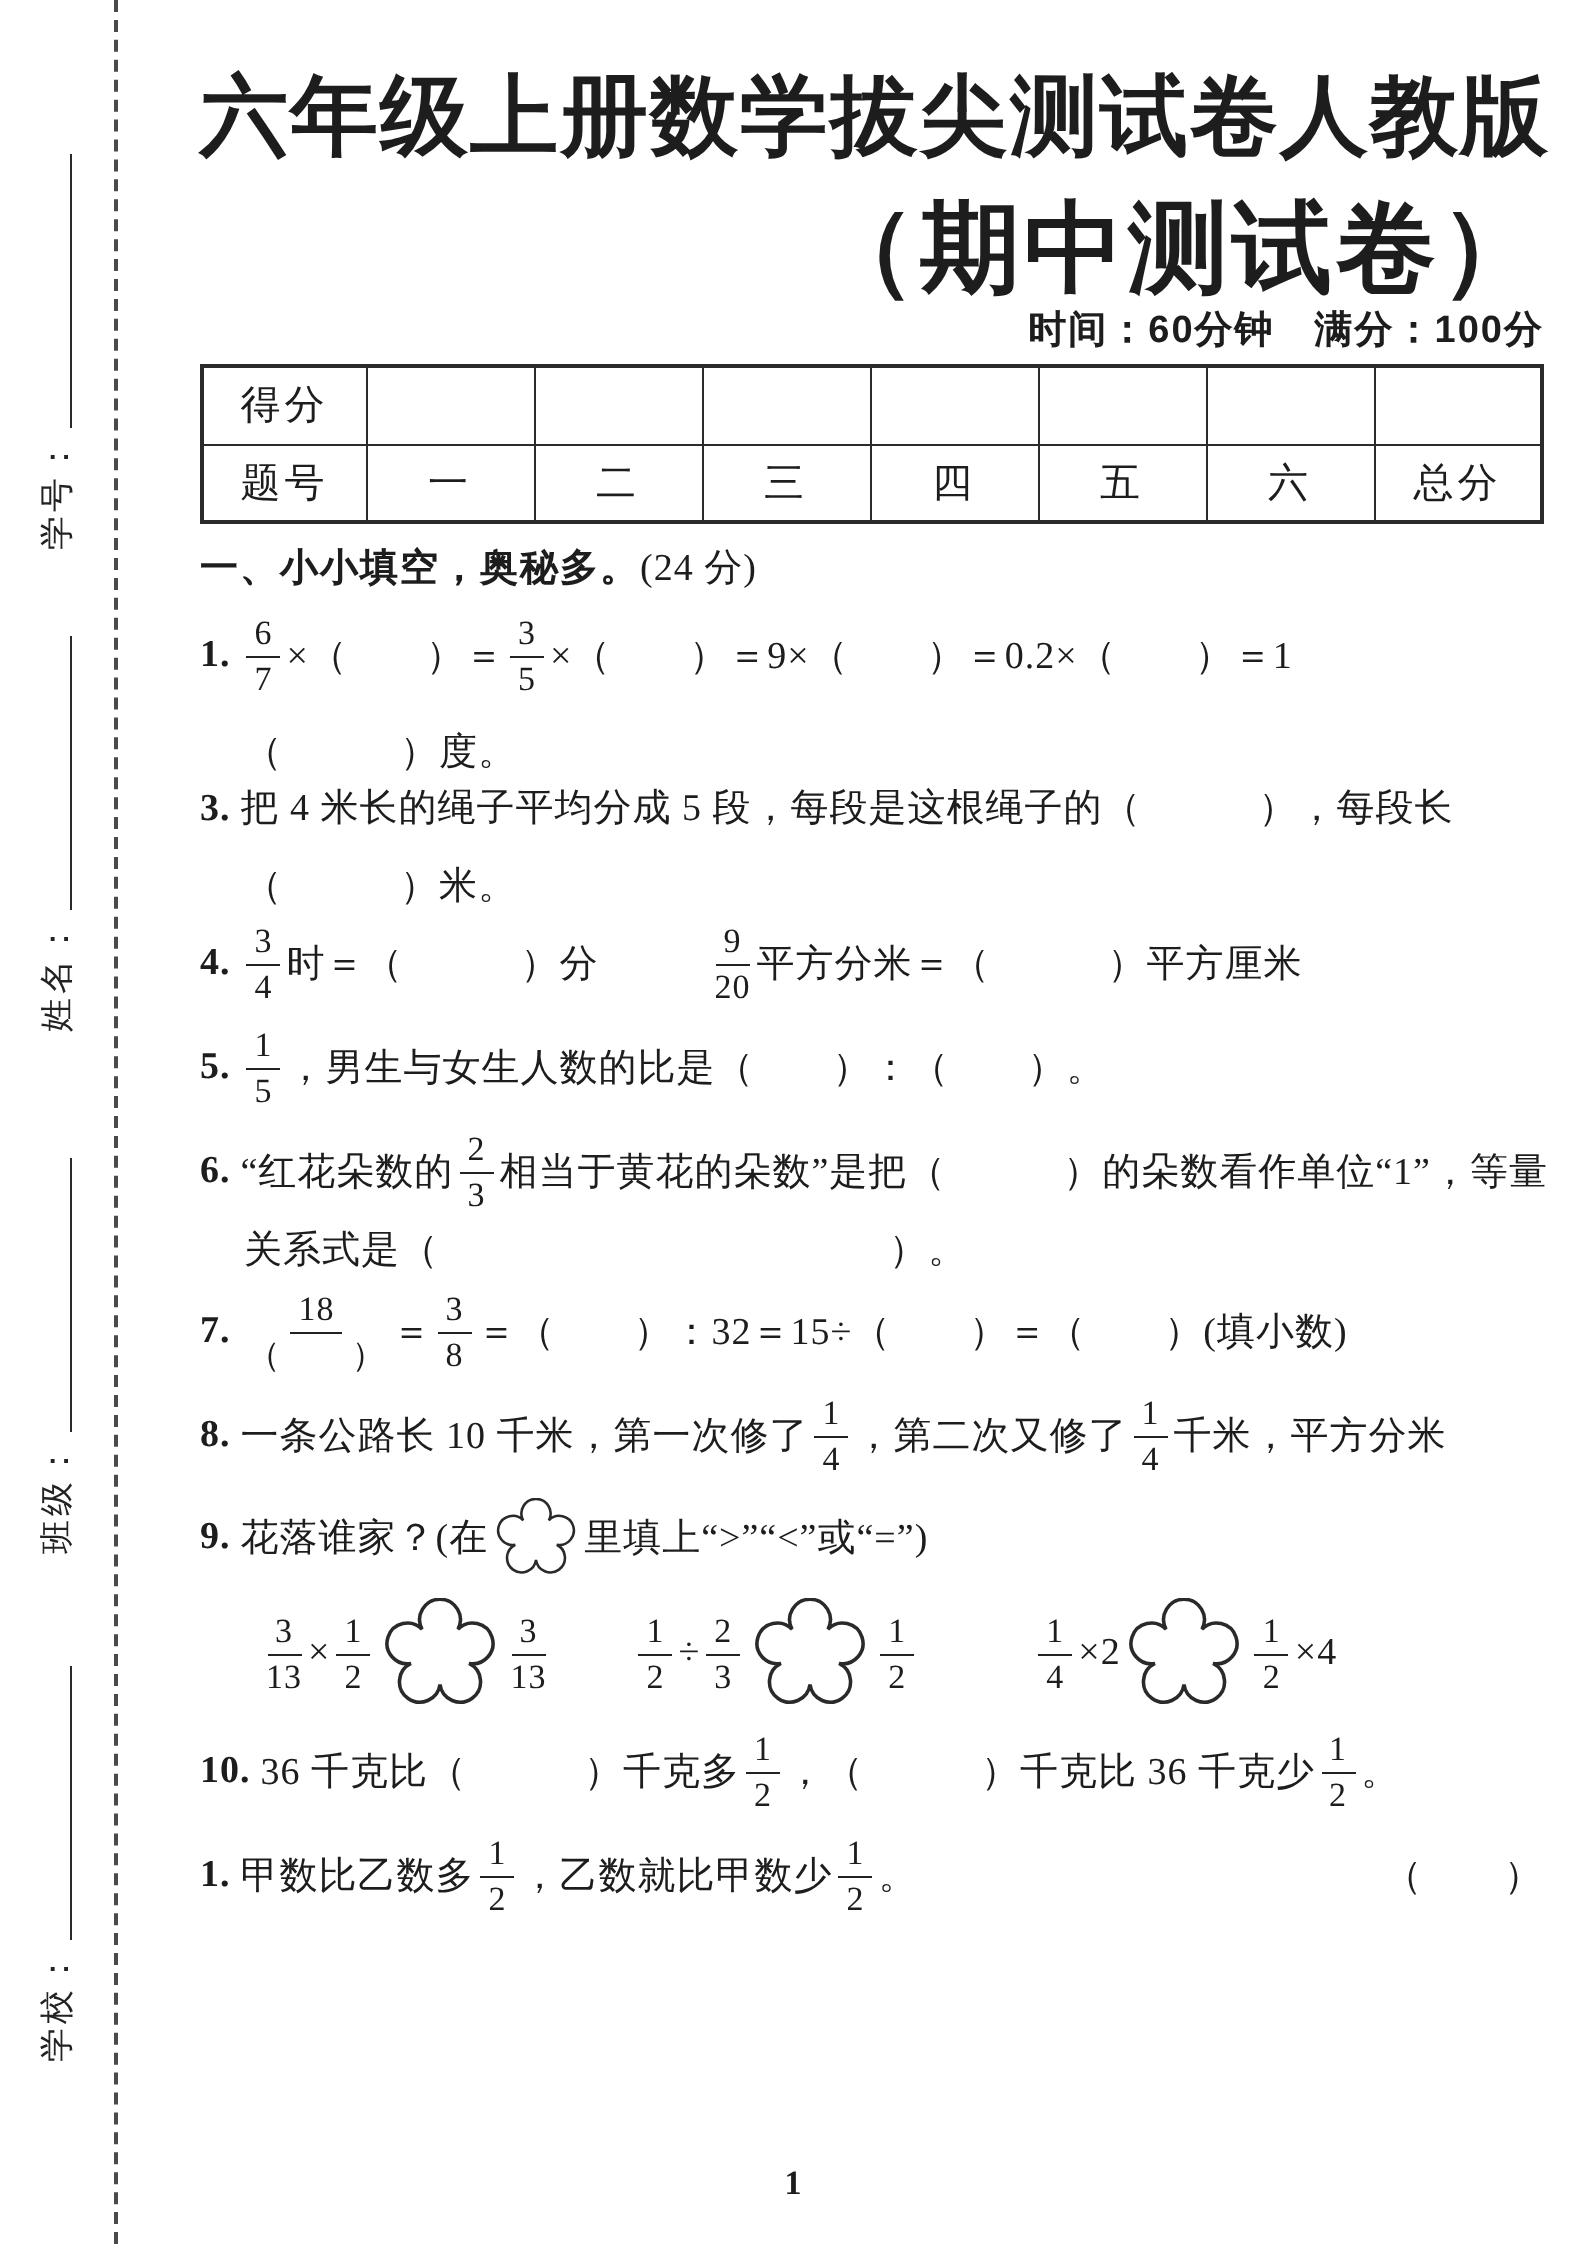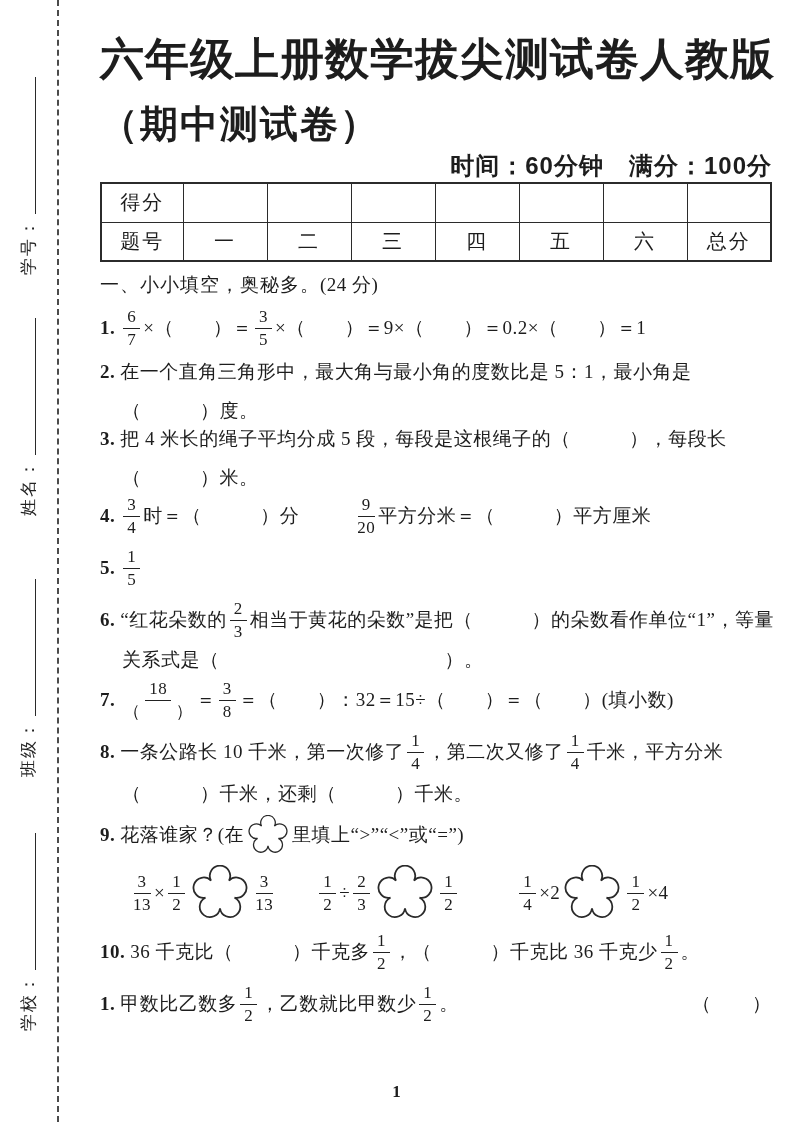--- a/index.html
+++ b/index.html
@@ -24,40 +24,40 @@
   .sf-label { font-size:17px; letter-spacing:2px; white-space:nowrap; color:#222; }
   .sf-line { flex:1; border-bottom:1.6px solid #2a2a2a; margin:0 2px 4px 4px; }
   
   .content { position:absolute; left:100px; top:0; width:672px; }
   .title {
     margin-top:30px; text-align:right; font-size:44px; line-height:58px;
     font-weight:bold; font-family:"Liberation Sans", sans-serif; letter-spacing:1px;
     white-space:nowrap;
   }
   .subtitle {
-    margin-top:12px; text-align:left; font-size:38px; line-height:48px;
+    margin-top:12px; text-align:right; font-size:50px; line-height:48px;
     font-weight:bold; font-family:"Liberation Sans", sans-serif; letter-spacing:2px;
   }
   .meta {
-    margin-top:6px; text-align:right; font-size:24px; line-height:24px;
+    margin-top:6px; text-align:right; font-size:19px; line-height:24px;
     font-family:"Liberation Sans", sans-serif; font-weight:600; letter-spacing:1px;
   }
   
   .score-table {
     margin-top:4px; width:672px; border-collapse:collapse;
     border:2.5px solid #2b2b2b; table-layout:fixed;
   }
   .score-table td {
     border:1.2px solid #2b2b2b; height:39px; text-align:center;
     font-size:20px; letter-spacing:2px;
   }
   .score-table td:first-child { width:82px; }
   
   .sec-head { font-size:19px; line-height:26px; letter-spacing:0.5px; }
-  .sec-head .hb { font-weight:normal; font-family:"Liberation Sans", sans-serif; letter-spacing:1px; }
+  .sec-head .hb { font-weight:bold; font-family:"Liberation Sans", sans-serif; letter-spacing:1px; }
   .tline { height:24px; line-height:24px; font-size:19px; letter-spacing:0.5px; white-space:nowrap; }
   .fline { height:44px; display:flex; align-items:center; font-size:19px; letter-spacing:0.5px; white-space:nowrap; }
   .indent { padding-left:22px; }
   .rb { font-weight:bold; margin-right:5px; }
   .rt {}
   .frac {
     display:inline-flex; flex-direction:column; align-items:center;
     vertical-align:middle; margin:0 3px; line-height:1.15; font-size:17px;
   }
   .frac .fn { padding:0 4px 1px; border-bottom:1.5px solid #222; }
@@ -140,21 +140,20 @@
       </span>
       <span class="rt">×（　　）＝</span>
       <span class="frac">
         <span class="fn">3</span>
         <span class="fd">5</span>
       </span>
       <span class="rt">×（　　）＝9×（　　）＝0.2×（　　）＝1</span>
     </div>
 
   <div style="margin-top:10px;">
-    <div class="tline"><span class="rb">2.</span><span class="rt">在一个直角三角形中，最大角与最小角的度数比是 5：1，最小角是</span></div>
     <div class="tline indent" style="margin-top:15px;"><span class="rt">（　　　）度。</span></div>
   </div>
 
   <div style="margin-top:4px;">
     <div class="tline"><span class="rb">3.</span><span class="rt">把 4 米长的绳子平均分成 5 段，每段是这根绳子的（　　　），每段长</span></div>
     <div class="tline indent" style="margin-top:15px;"><span class="rt">（　　　）米。</span></div>
   </div>
 
   <div class="fline" style="margin-top:4px;">
       <span class="rb">4.</span>
@@ -170,20 +169,21 @@
       </span>
       <span class="rt">平方分米＝（　　　）平方厘米</span>
     </div>
 
   <div class="fline" style="margin-top:8px;">
       <span class="rb">5.</span>
       <span class="frac">
         <span class="fn">1</span>
         <span class="fd">5</span>
       </span>
+      <span class="rt">，男生与女生人数的比是（　　）：（　　）。</span>
     </div>
 
   <div style="margin-top:8px;">
     <div class="fline">
         <span class="rb">6.</span>
         <span class="rt">“红花朵数的</span>
         <span class="frac">
           <span class="fn">2</span>
           <span class="fd">3</span>
         </span>
@@ -214,21 +214,20 @@
           <span class="fn">1</span>
           <span class="fd">4</span>
         </span>
         <span class="rt">，第二次又修了</span>
         <span class="frac">
           <span class="fn">1</span>
           <span class="fd">4</span>
         </span>
         <span class="rt">千米，平方分米</span>
       </div>
-    <div class="tline indent" style="margin-top:8px;"><span class="rt">（　　　）千米，还剩（　　　）千米。</span></div>
   </div>
 
   <div style="margin-top:6px;">
     <div class="fline" style="height:46px;">
         <span class="rb">9.</span>
         <span class="rt">花落谁家？(在</span>
         <svg viewBox="0 0 44 44" width="40" height="40" class="flower">
           <path d="M 14.95 12.29 A 8 8 0 1 1 29.05 12.29 A 8 8 0 1 1 33.41 25.71 A 8 8 0 1 1 22 34 A 8 8 0 1 1 10.59 25.71 A 8 8 0 1 1 14.95 12.29 Z" fill="#ffffff" stroke="#2a2a2a" stroke-width="1.4"></path>
         </svg>
         <span class="rt">里填上“&gt;”“&lt;”或“=”)</span>

